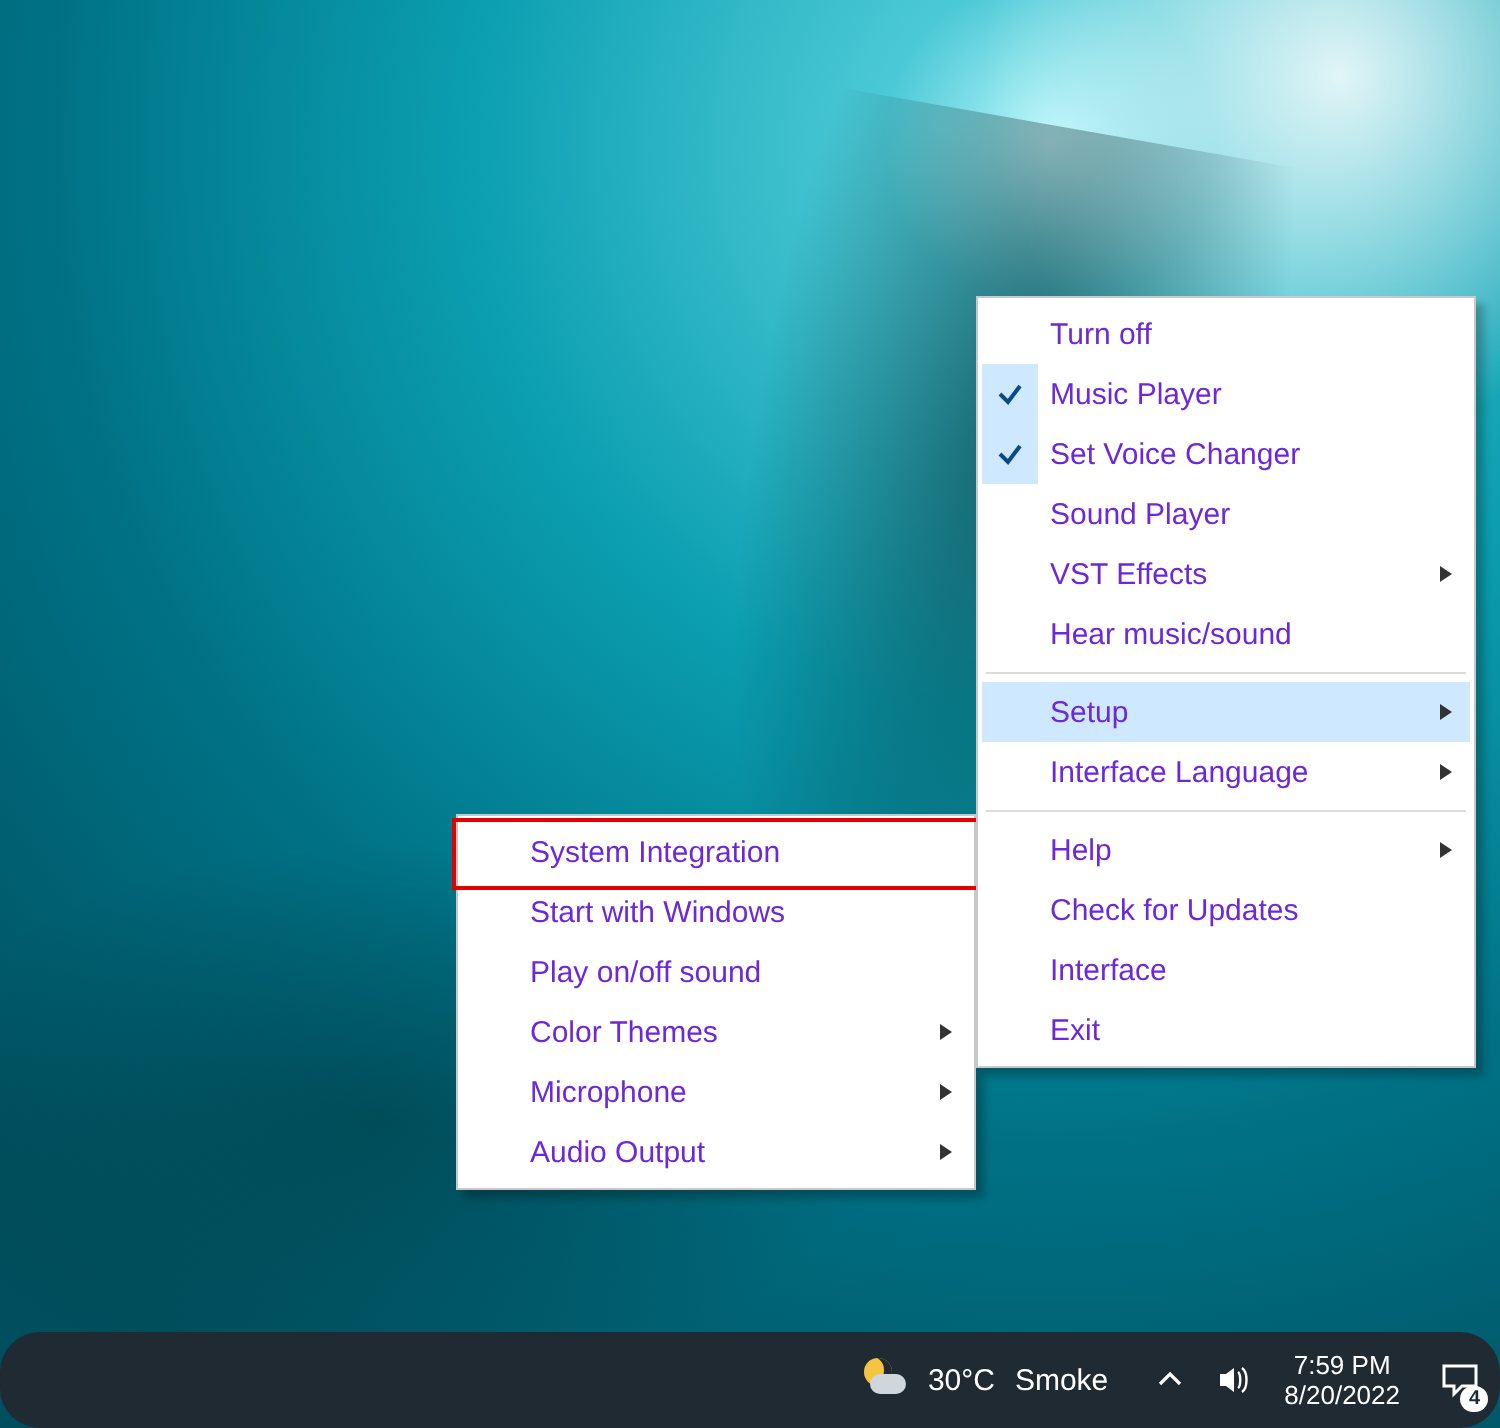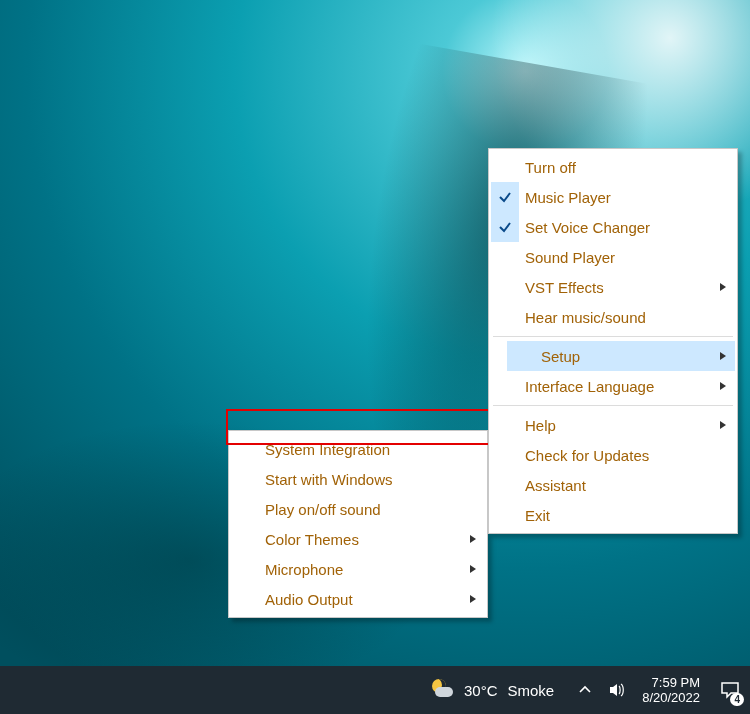--- a/index.html
+++ b/index.html
@@ -4,53 +4,53 @@
 <style>
   html,body{margin:0;padding:0;width:750px;height:714px;overflow:hidden;font-family:"Segoe UI",Tahoma,sans-serif;font-size:15px;}
   .desktop{position:relative;width:750px;height:714px;background:radial-gradient(circle at 70% 10%, #b9f6fb 0%, #4cc9d6 10%, #0b9fb1 35%, #007286 60%, #004f5e 90%);}
   
   .shadow1{position:absolute;left:360px;top:60px;width:260px;height:500px;background:radial-gradient(ellipse at 50% 30%, rgba(0,30,35,.55), rgba(0,0,0,0) 70%);transform:rotate(10deg);}  
   .shadow2{position:absolute;left:-60px;top:420px;width:500px;height:280px;background:radial-gradient(ellipse at 50% 50%, rgba(0,40,45,.4), rgba(0,0,0,0) 70%);}
   .light{position:absolute;right:-40px;top:-40px;width:300px;height:260px;background:radial-gradient(circle at 60% 30%, rgba(255,255,255,.85), rgba(255,255,255,0) 70%);}
 
   
   .menu{position:absolute;background:#fff;border:1px solid #c8c8c8;box-shadow:4px 4px 4px rgba(0,0,0,.25);padding:3px 2px;}
-  .menu-item{position:relative;display:flex;align-items:center;height:30px;padding:0 28px 0 34px;color:#a16207;white-space:nowrap;cursor:default;}
-  .menu-item.hover{background:#cde8ff;margin-left:16px;}
+  .menu-item{position:relative;display:flex;align-items:center;height:30px;padding:0 28px 0 34px;color:#6d28d9;white-space:nowrap;cursor:default;}
+  .menu-item.hover{background:#cde8ff;}
   .menu-sep{height:1px;background:#dcdcdc;margin:4px 2px;}
   .check{position:absolute;left:0;top:0;width:28px;height:30px;display:flex;align-items:center;justify-content:center;}
   .check.on{background:#cde8ff;}
   .check svg{width:14px;height:14px;}
   .sub-arrow{position:absolute;right:8px;top:50%;transform:translateY(-50%);}
   .sub-arrow svg{width:8px;height:10px;display:block;}
   .highlight{position:absolute;border:2px solid #e30000;pointer-events:none;}
 
   
-  .taskbar{position:absolute;left:0;right:0;bottom:0;height:48px;background:#1f2a33;color:#fff;display:flex;align-items:center;}
+  .taskbar{position:absolute;left:0;right:0;bottom:0;height:48px;background:#1f2a33;color:#fff;display:flex;align-items:center;border-radius:20px;}
   .taskbar .spacer{flex:1;}
   .weather{display:flex;align-items:center;gap:10px;padding:0 14px;}
   .weather-icon{width:24px;height:24px;position:relative;}
   .weather-icon .moon{position:absolute;left:2px;top:1px;width:14px;height:14px;border-radius:50%;background:#f5c542;box-shadow:inset -4px -1px 0 0 #1f2a33;}
   .weather-icon .cloud{position:absolute;left:5px;top:9px;width:18px;height:10px;background:#cfd6dc;border-radius:10px;}
   .weather-text{font-size:15px;}
   .tray{display:flex;align-items:center;gap:16px;padding:0 6px 0 10px;}
   .tray .chev,.tray .vol{display:flex;align-items:center;justify-content:center;}
-  .clock{text-align:right;font-size:13px;line-height:15px;padding:0 10px;}
+  .clock{text-align:center;font-size:13px;line-height:15px;padding:0 10px;}
   .action{position:relative;width:40px;height:48px;display:flex;align-items:center;justify-content:center;}
   .action .badge{position:absolute;right:6px;bottom:8px;background:#fff;color:#1f2a33;font-size:10px;font-weight:600;border-radius:8px;padding:0 4px;line-height:13px;}
 </style>
 </head>
 <body>
 
 <div class="desktop">
   <div class="light"></div>
   <div class="shadow1"></div>
   <div class="shadow2"></div>
 
-  <div class="menu" id="submenu" style="left:228px;top:430px;width:254px;">
+  <div class="menu" id="submenu" style="left:228px;top:407px;width:254px;">
       <div class="menu-item">
         <span class="check"></span>
         <span>System Integration</span>
       </div>
       <div class="menu-item">
         <span class="check"></span>
         <span>Start with Windows</span>
       </div>
       <div class="menu-item">
         <span class="check"></span>
@@ -152,21 +152,21 @@
             <path d="M1 1 L7 5 L1 9 Z" fill="#333"></path>
           </svg>
         </span>
       </div>
       <div class="menu-item">
         <span class="check"></span>
         <span>Check for Updates</span>
       </div>
       <div class="menu-item">
         <span class="check"></span>
-        <span>Assistant</span>
+        <span>Interface</span>
       </div>
       <div class="menu-item">
         <span class="check"></span>
         <span>Exit</span>
       </div>
     </div>
 
   <div class="taskbar">
     <div class="spacer"></div>
     <div class="weather">

